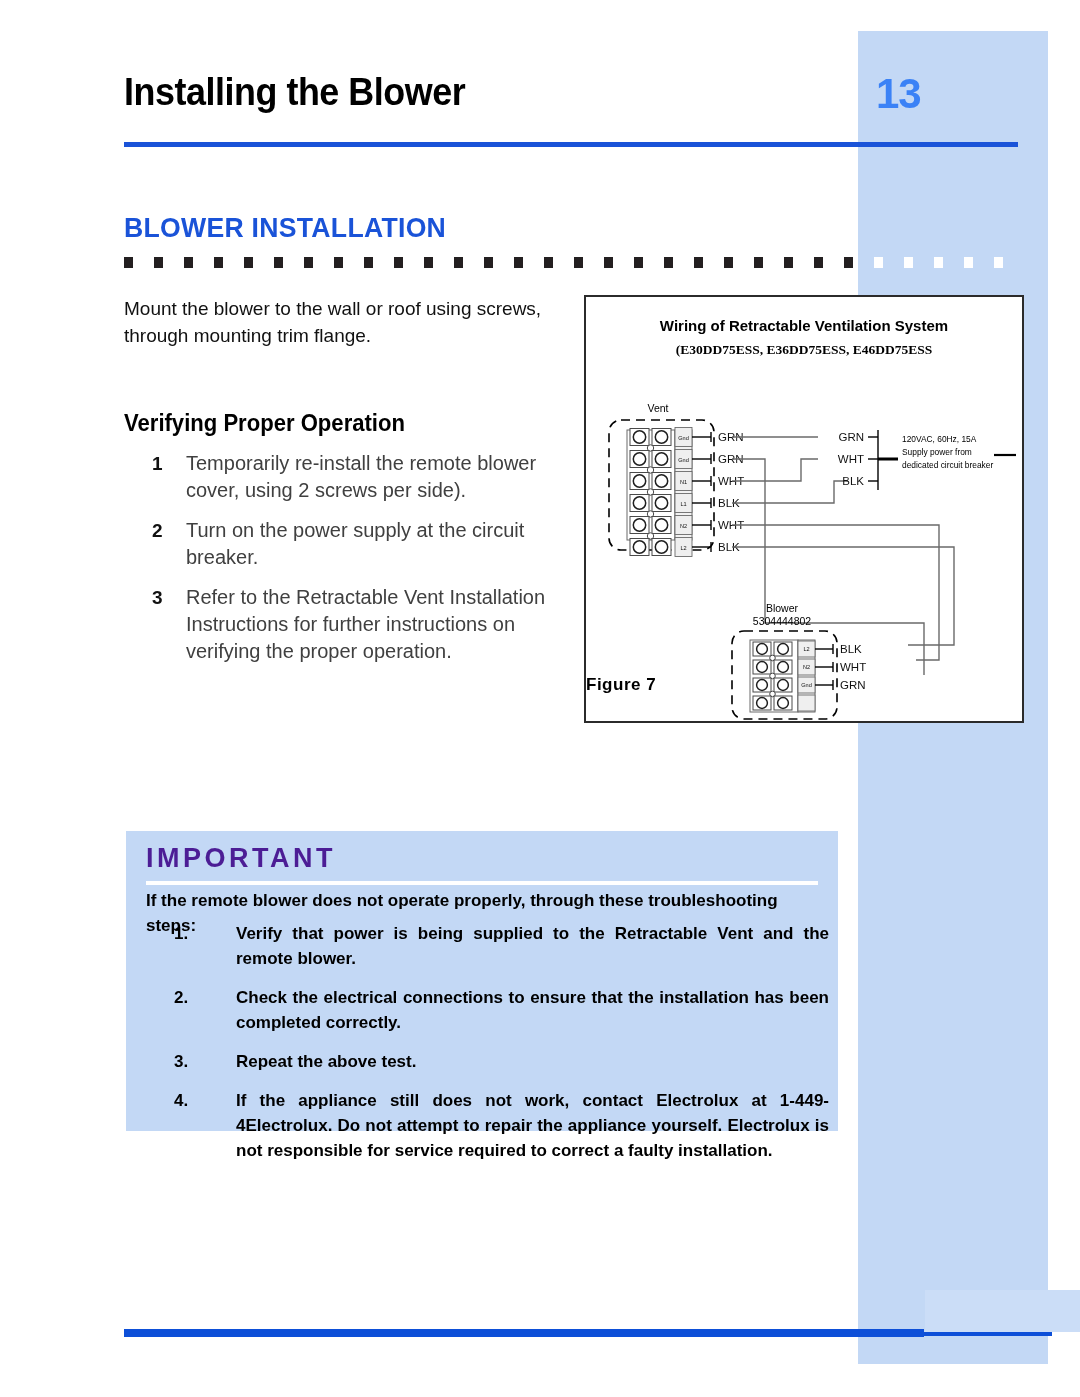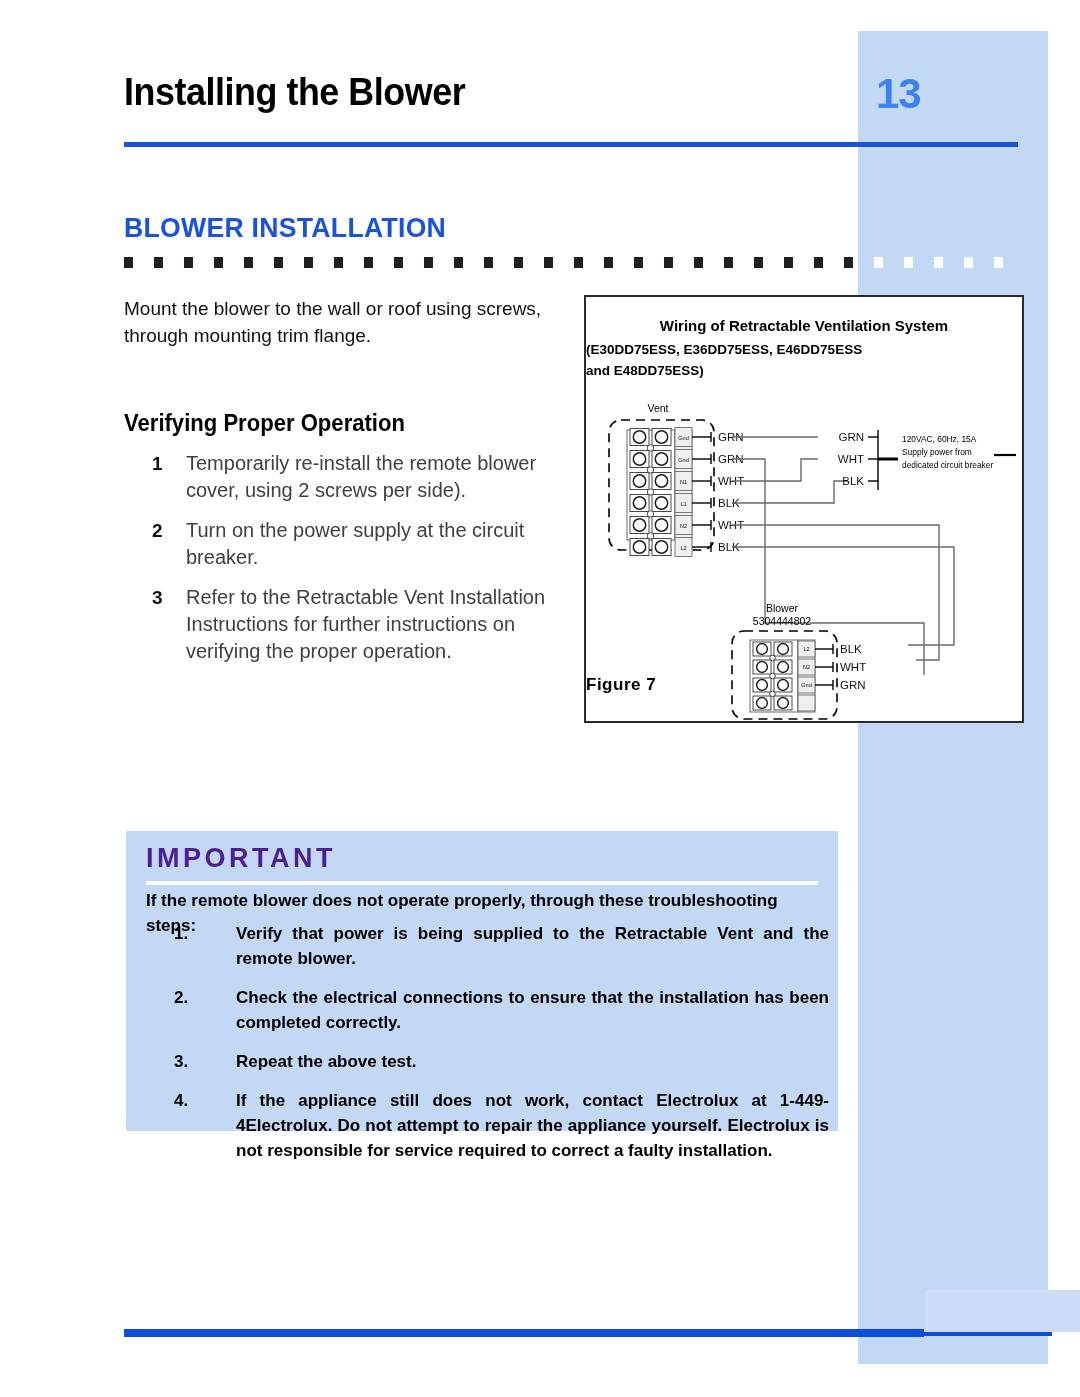--- a/index.html
+++ b/index.html
@@ -155,24 +155,26 @@
     text-align: center;
     font-size: 15px;
     font-weight: bold;
     color: #000;
   }
   .fig-sub {
     position: absolute;
     left: 0;
     top: 42px;
     width: 100%;
+    text-align: center;
     font-size: 13.5px;
     font-weight: bold;
     color: #000;
     line-height: 21px;
+    font-family: Liberation Serif, serif;
   }
   .fig-caption {
     position: absolute;
     left: 0;
     bottom: 26px;
     width: 100%;
     font-size: 17px;
     font-weight: bold;
     color: #000;
     letter-spacing: 0.5px;
@@ -326,21 +328,20 @@
     <div class="step">
       <div class="step-num">3</div>
       <div class="step-text">Refer to the Retractable Vent Installation Instructions for further instructions on verifying the proper operation.</div>
     </div>
   </div>
 
 <div class="figure-box">
   <div class="fig-title">Wiring of Retractable Ventilation System</div>
   <div class="fig-sub" id="fig-sub">
       <div>(E30DD75ESS, E36DD75ESS, E46DD75ESS</div>
-      <div>and E48DD75ESS)</div>
     </div>
 
   <svg class="wiring-svg" viewBox="0 0 440 320">
 
     <text id="vent-label" x="72" y="10" font-size="10.5" font-family="Liberation Sans, sans-serif" fill="#000" text-anchor="middle">Vent</text>
     <rect x="23" y="18" width="105" height="130" rx="12" fill="none" stroke="#000" stroke-width="1.6" stroke-dasharray="9 6"></rect>
 
     <rect x="41" y="28" width="48" height="110" fill="#ffffff" stroke="#6a6a6a" stroke-width="1"></rect>
 
     <g id="vent-screws">

